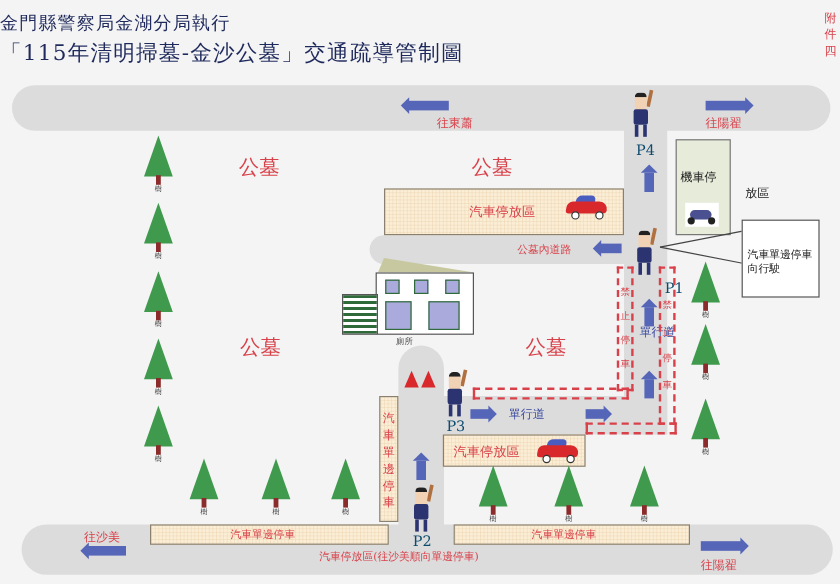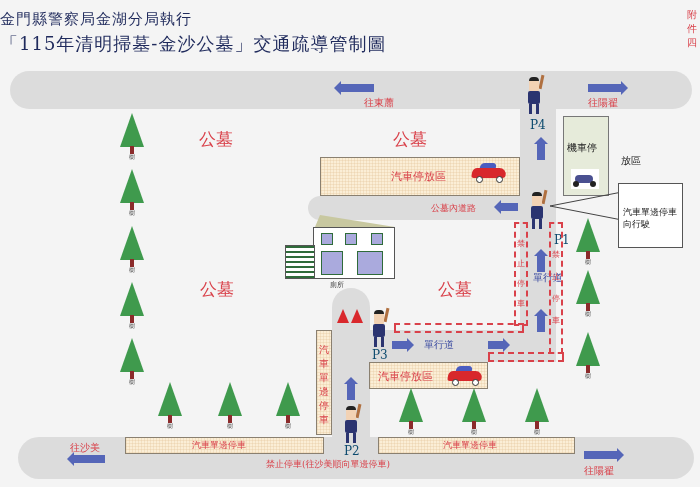--- a/index.html
+++ b/index.html
@@ -185,21 +185,21 @@
 
 <div class="park" style="left:125px;top:437px;width:197px;height:15px;">
   <span style="left:66px;top:1px;font-size:9px;">汽車單邊停車</span>
 </div>
 <div class="park" style="left:378px;top:437px;width:195px;height:15px;">
   <span style="left:64px;top:1px;font-size:9px;">汽車單邊停車</span>
 </div>
 
 <div class="lbl-red" style="left:70px;top:441px;font-size:10px;">往沙美</div>
 <div class="arrow l" style="left:73px;top:455px;width:32px;"></div>
-<div class="lbl-red" style="left:266px;top:458px;font-size:9px;">禁止停車(往沙美順向單邊停車)</div>
+<div class="lbl-red" style="left:266px;top:458px;font-size:9px;">汽車停放區(往沙美順向單邊停車)</div>
 <div class="arrow r" style="left:584px;top:451px;width:34px;"></div>
 <div class="lbl-red" style="left:584px;top:464px;font-size:10px;">往陽翟</div>
 
 <div class="tree" style="left:119px;top:113px;">
     <div class="crown"></div>
     <div class="trunk"></div>
     <div class="tl">樹</div>
   </div>
 <div class="tree" style="left:119px;top:169px;">
     <div class="crown"></div>

